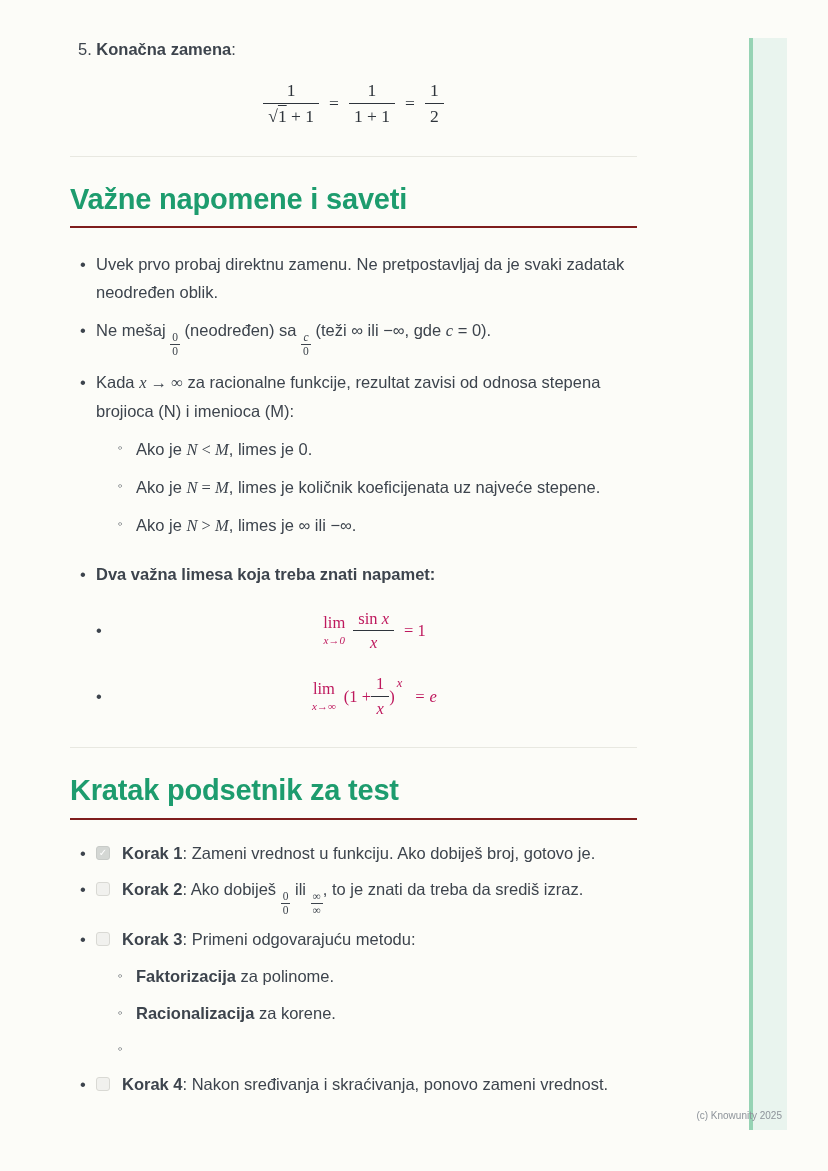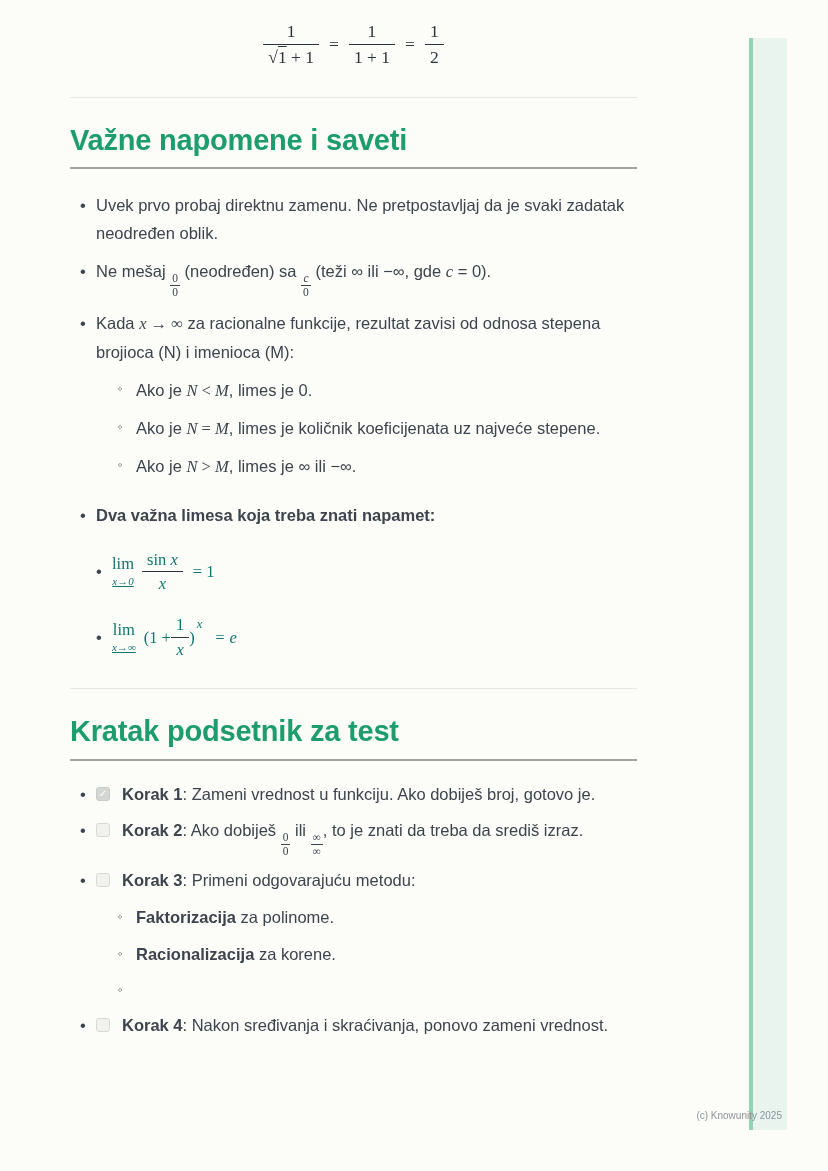--- a/index.html
+++ b/index.html
@@ -33,21 +33,21 @@
   .bnum { border-bottom:1px solid #2e343b; padding:0 5px 1px; }
   .bden { padding:1px 5px 0; white-space:nowrap; }
   .meq { margin:0 10px; }
   .sqrt-arg { text-decoration:overline; }
 
   hr.div { border:none; border-top:1px solid #e8e8e1; margin-top:28px; }
 
   h2.section {
     margin-top:24px;
     color:#1d9c6e; font-size:29px; font-weight:bold; line-height:1.25;
-    padding-bottom:9px; border-bottom:2px solid #a3a3a3;
+    padding-bottom:9px; border-bottom:2px solid #7f1d1d;
     letter-spacing:-0.2px;
   }
 
   .blist { margin-top:22px; line-height:1.7; }
   .bi { display:flex; margin-bottom:10px; }
   .bullet { flex:0 0 16px; margin-left:10px; color:#3d444d; }
   .bi-text { flex:1; }
   .bold { font-weight:bold; }
 
   .serif { font-family:"Liberation Serif", serif; }
@@ -61,25 +61,25 @@
   .sfrac .n { border-bottom:1px solid #3d444d; padding:0 2px; }
   .sfrac .d { padding:0 2px; }
 
   .sub-ul { margin-top:10px; }
   .srow { display:flex; margin-bottom:9px; }
   .circle { flex:0 0 18px; margin-left:22px; font-size:13px; line-height:26px; }
 
   .lim-row { display:flex; align-items:center; margin-top:20px; padding-left:26px; }
   .lim-row .bullet { margin-left:0; }
   .lim-center {
-    flex:1; display:flex; align-items:center;
-    font-family:"Liberation Serif", serif; font-size:16.5px; color:#0f766e; line-height:1.3;
+    flex:1; display:flex; justify-content:center; align-items:center;
+    font-family:"Liberation Serif", serif; font-size:16.5px; color:#be185d; line-height:1.3;
   }
   .limop { display:inline-flex; flex-direction:column; align-items:center; margin-right:8px; line-height:1; }
-  .limsub { font-size:11px; margin-top:3px;text-decoration:underline; }
+  .limsub { font-size:11px; margin-top:3px; }
   .lim-eq { margin-left:10px; }
   .sup { position:relative; top:-13px; font-size:12.5px; margin:0 2px; }
 
   .note { margin-top:26px; padding-left:36px; }
 
   .clist { margin-top:20px; line-height:1.65; }
   .crow { display:flex; align-items:flex-start; margin-bottom:9px; }
   .checkbox {
     flex:0 0 14px; width:14px; height:14px; margin:6px 12px 0 0;
     border-radius:3px; background:#f1f1ee; border:1px solid #d9d9d4;
@@ -95,20 +95,21 @@
     font-size:10px; color:#8d939a; z-index:3;
   }
 </style>
 </head>
 <body>
 
 <div class="edge-bar"></div>
 
 <div class="content">
 
+  <div class="step5"><span>5. </span><b>Konačna zamena</b><span>:</span></div>
 
   <div class="math-display">
     <span class="bfrac">
         <span class="bnum">1</span>
         <span class="bden"><span>√</span><span class="sqrt-arg">1</span><span> + 1</span></span>
       </span>
     <span class="meq">=</span>
     <span class="bfrac">
         <span class="bnum">1</span>
         <span class="bden">1 + 1</span>

